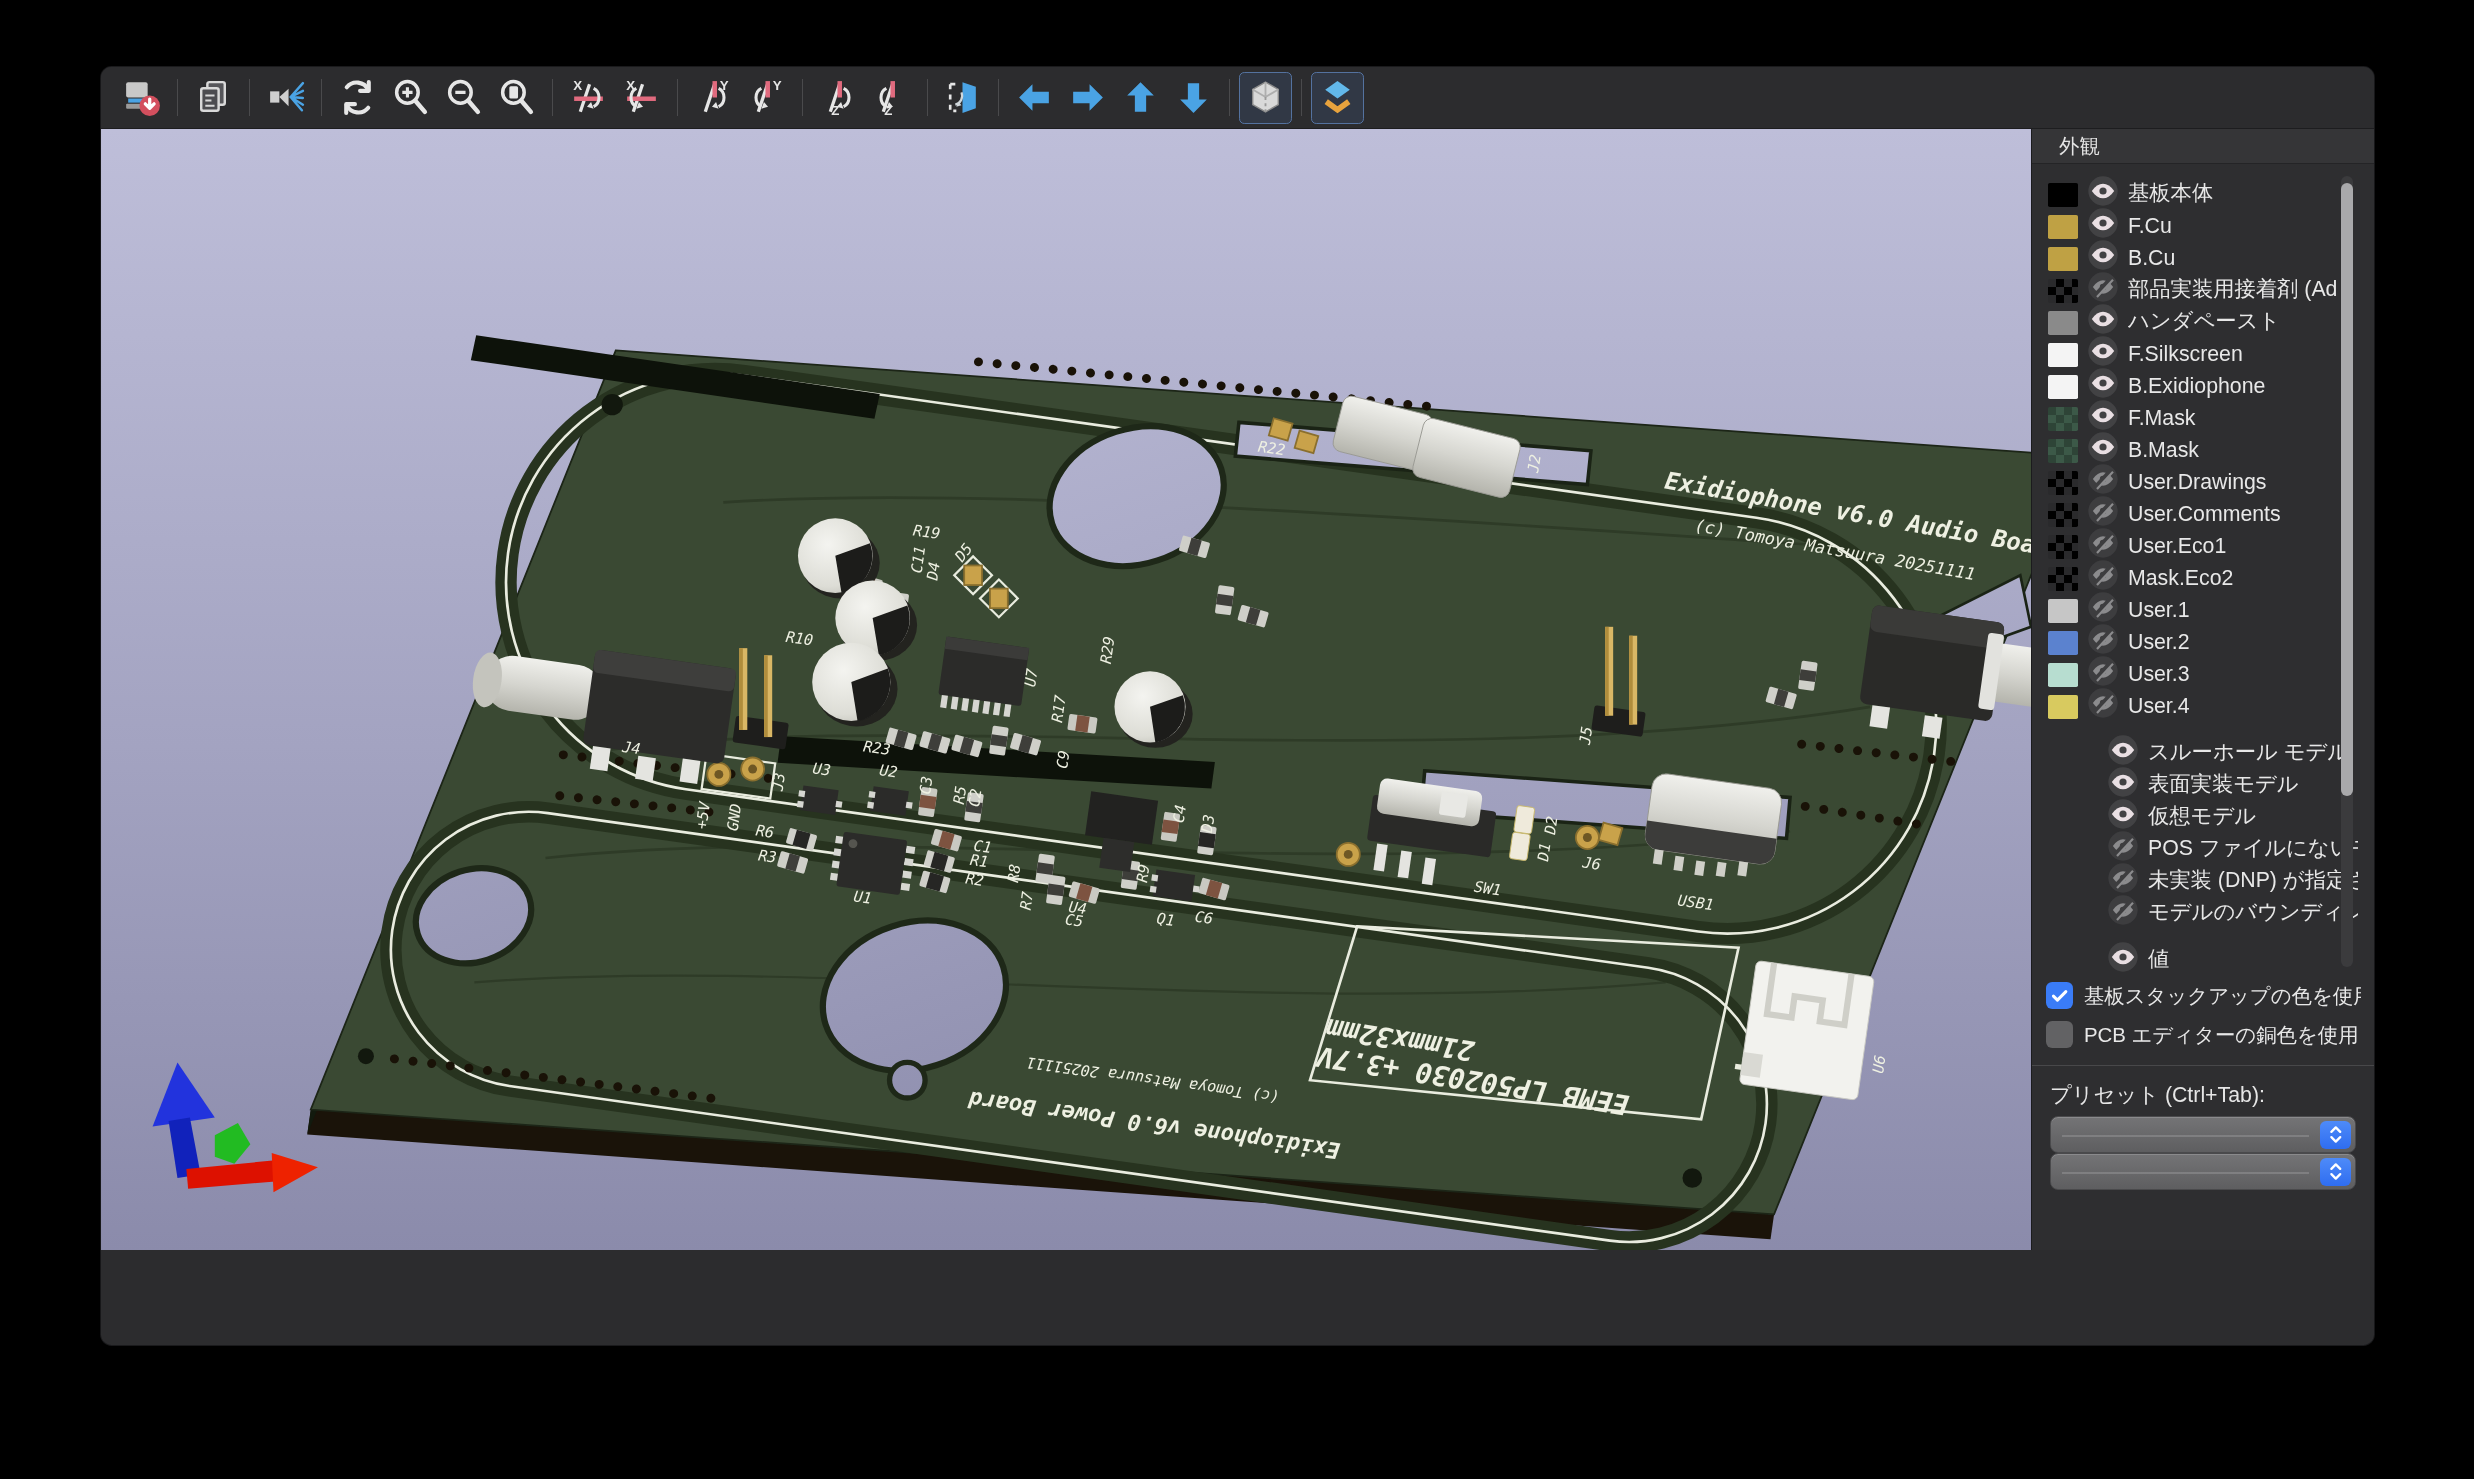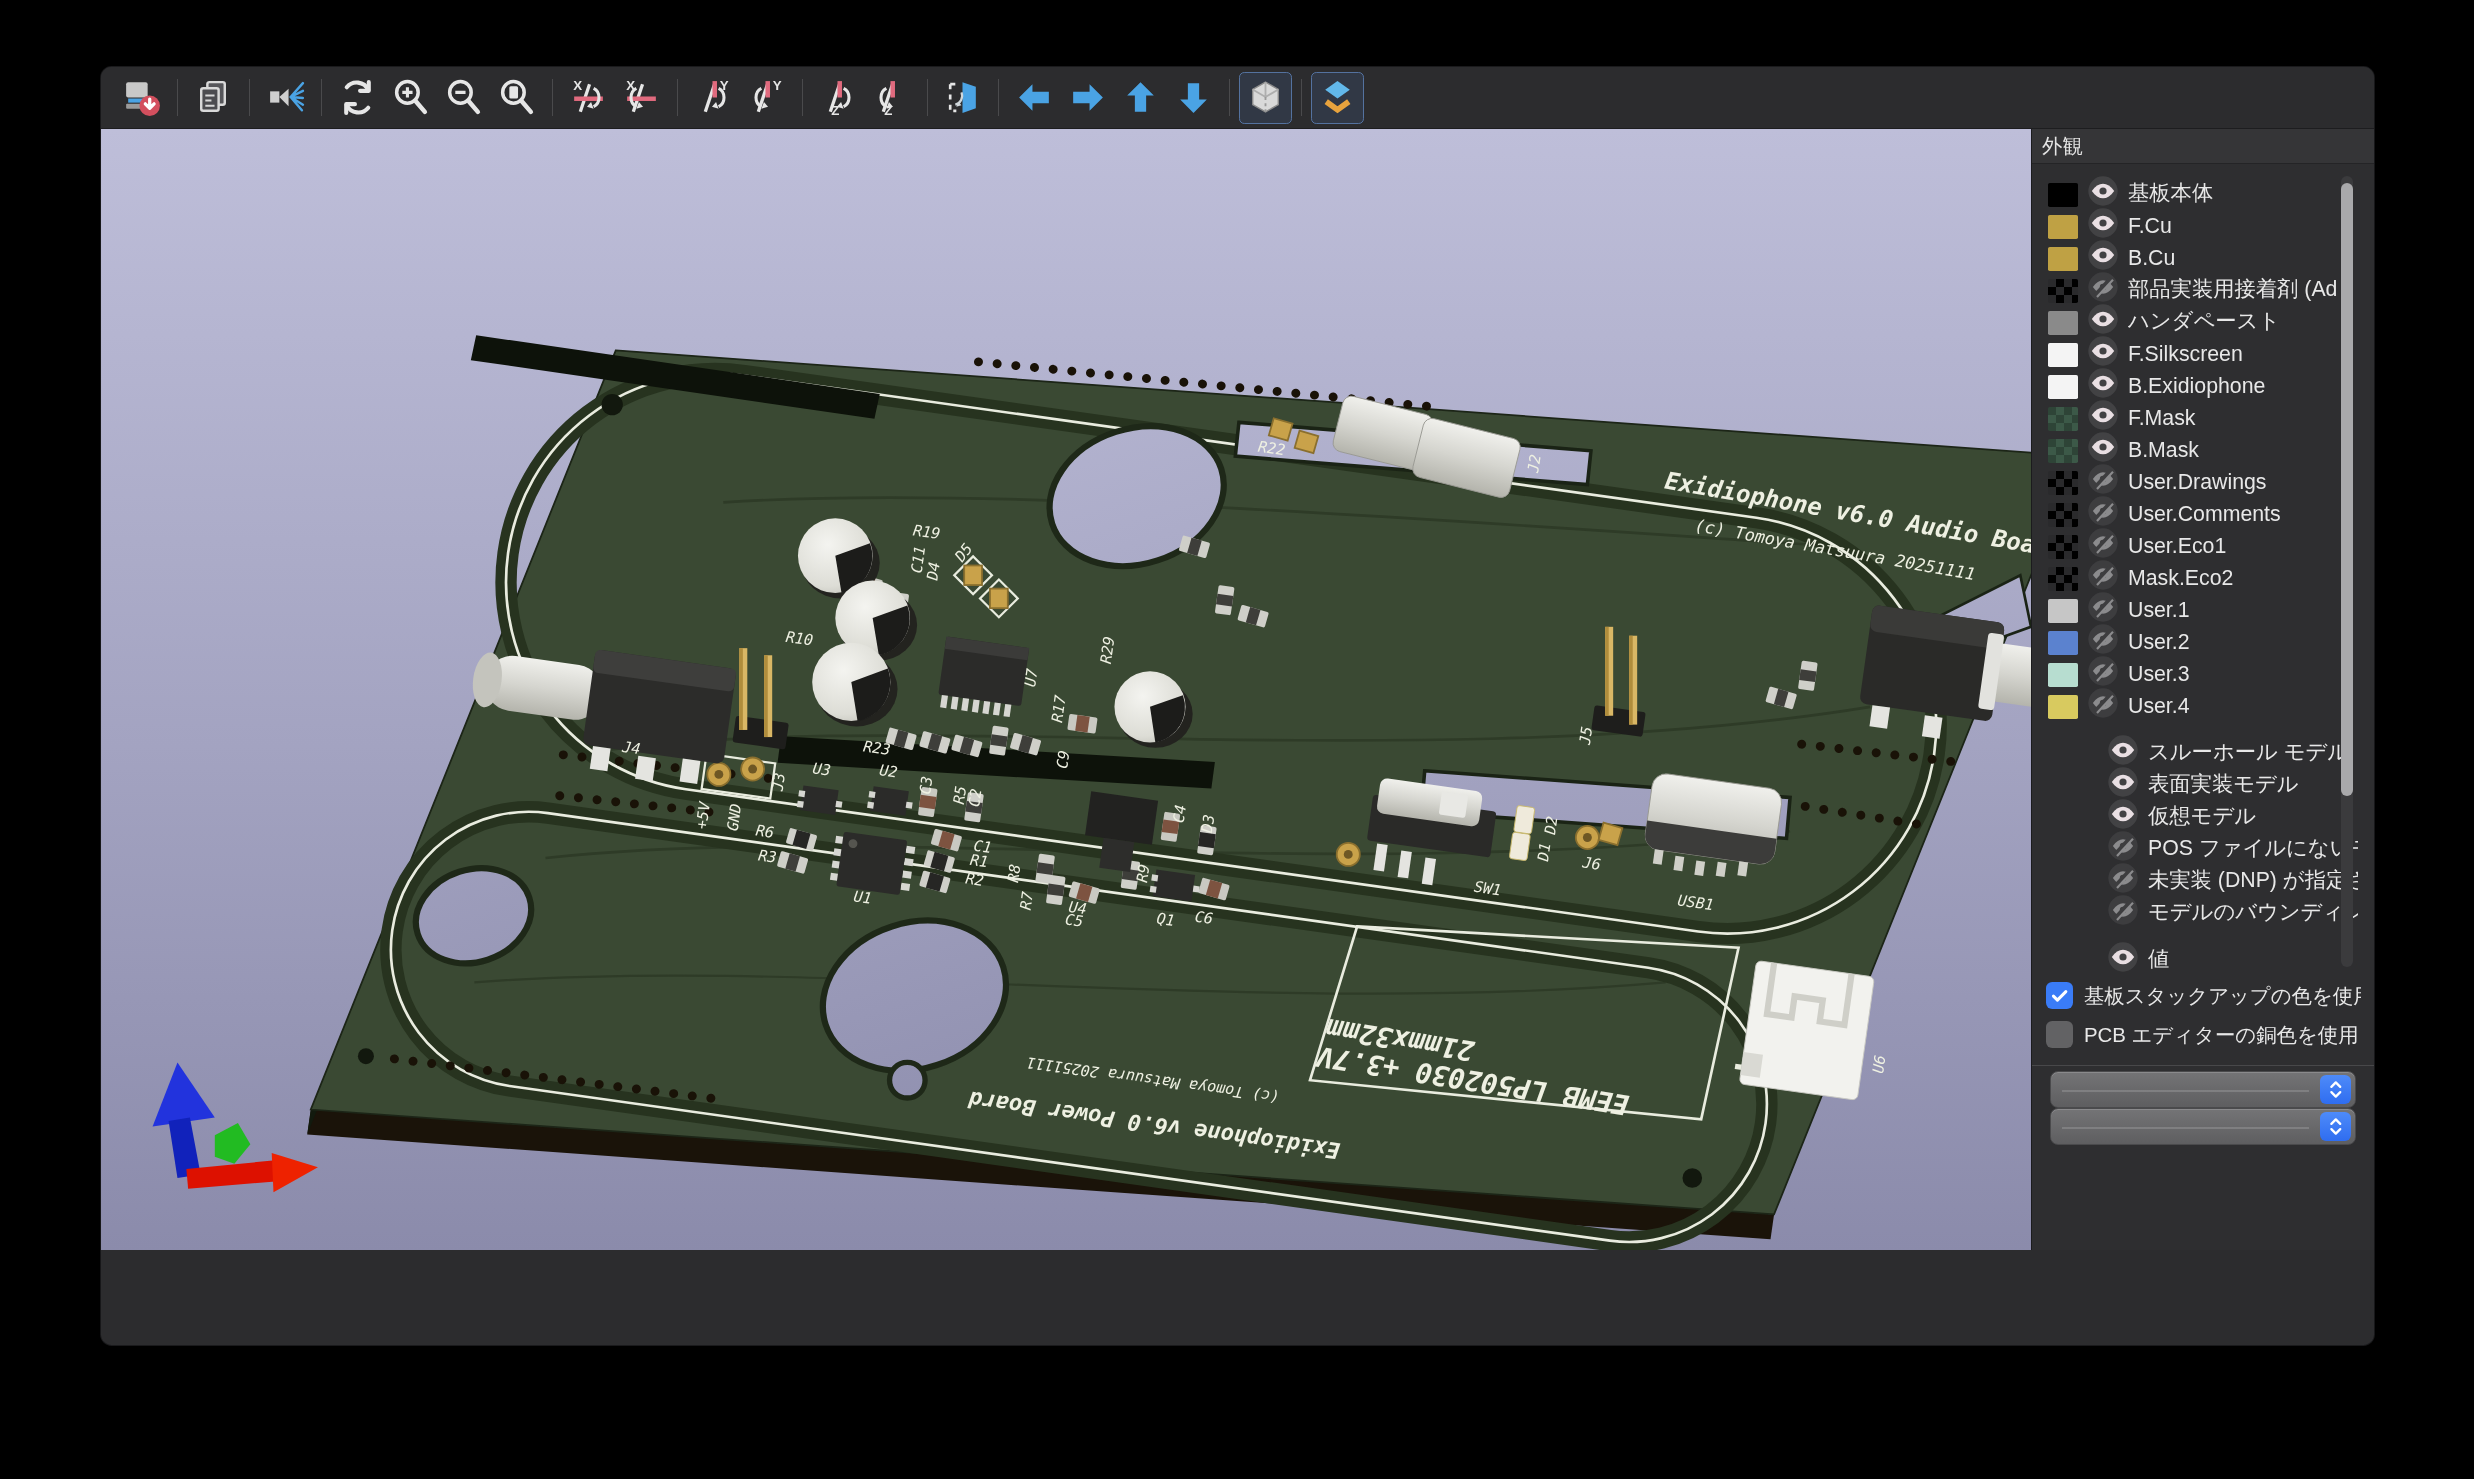--- a/index.html
+++ b/index.html
@@ -30,21 +30,21 @@
   .tb-sep { width:0.9px; height:37px; background:#4a4a4c; margin:0 9px; flex:0 0 auto; }
 
   
   #main { display:flex; height:1121px; }
   #viewport-wrap { position:relative; width:1930px; height:1121px; overflow:hidden; }
   #viewport-wrap svg { display:block; }
 
   
   #panel { width:343px; height:1121px; background:#2e2e30; border-left:0.9px solid #1b1b1d;
     position:relative; color:#e8e8e8; }
-  #panel-header { height:35px; line-height:35px; background:#353537; padding-left:10px;
+  #panel-header { height:35px; line-height:35px; background:#353537; padding-left:27px;
     font-size:20.4px; color:#e4e4e4; border-bottom:0.9px solid #242426; }
   #layer-list { position:relative; padding-top:10.7px; height:812px; overflow:hidden; }
   .lrow { display:flex; align-items:flex-end; height:32px; padding-left:16px; }
   .lrow.model { padding-left:75px; }
   .lrow.gap { margin-top:15px; }
   .swatch { width:30px; height:24px; margin-right:9px; border-radius:1.8px; flex:0 0 auto; }
   .eye { width:32px; height:32px; flex:0 0 auto; }
   .eye svg { width:32px; height:32px; }
   .lrow-label { margin-left:9px; font-size:21.3px; white-space:nowrap; overflow:hidden;
     width:210px; flex:0 0 auto; }
@@ -986,20 +986,21 @@
               </svg>
             </span>
             <span class="cb-label">基板スタックアップの色を使用</span>
           </div>
           <div class="cb-row">
             <span class="cb-box"></span>
             <span class="cb-label">PCB エディターの銅色を使用</span>
           </div>
         </div>
       <div class="panel-sep"></div>
+      <div class="combo-label">プリセット (Ctrl+Tab):</div>
       <div class="combo">
         <div class="combo-line"></div>
         <div class="combo-stepper">
           <svg viewBox="0 0 20 26">
               <path d="M5 10l5-5 5 5" stroke="#fff" stroke-width="2.6" fill="none" stroke-linecap="round" stroke-linejoin="round"></path>
               <path d="M5 16l5 5 5-5" stroke="#fff" stroke-width="2.6" fill="none" stroke-linecap="round" stroke-linejoin="round"></path>
             </svg>
         </div>
       </div>
       <div class="combo">

